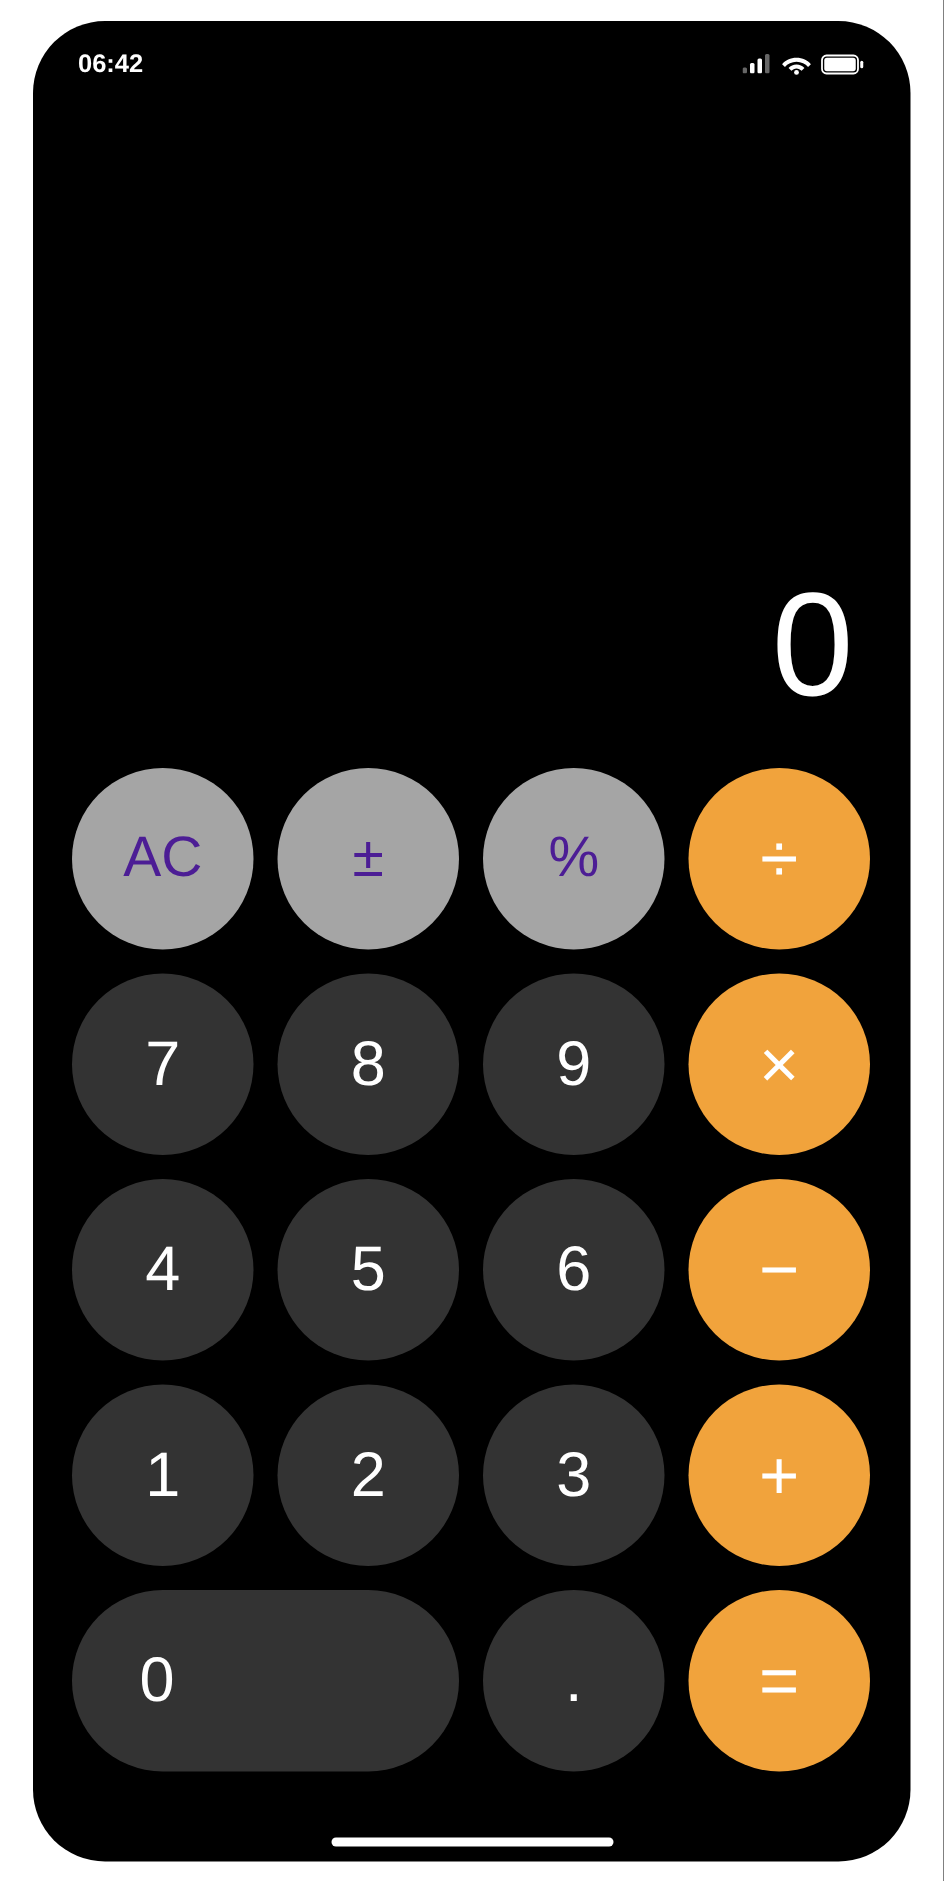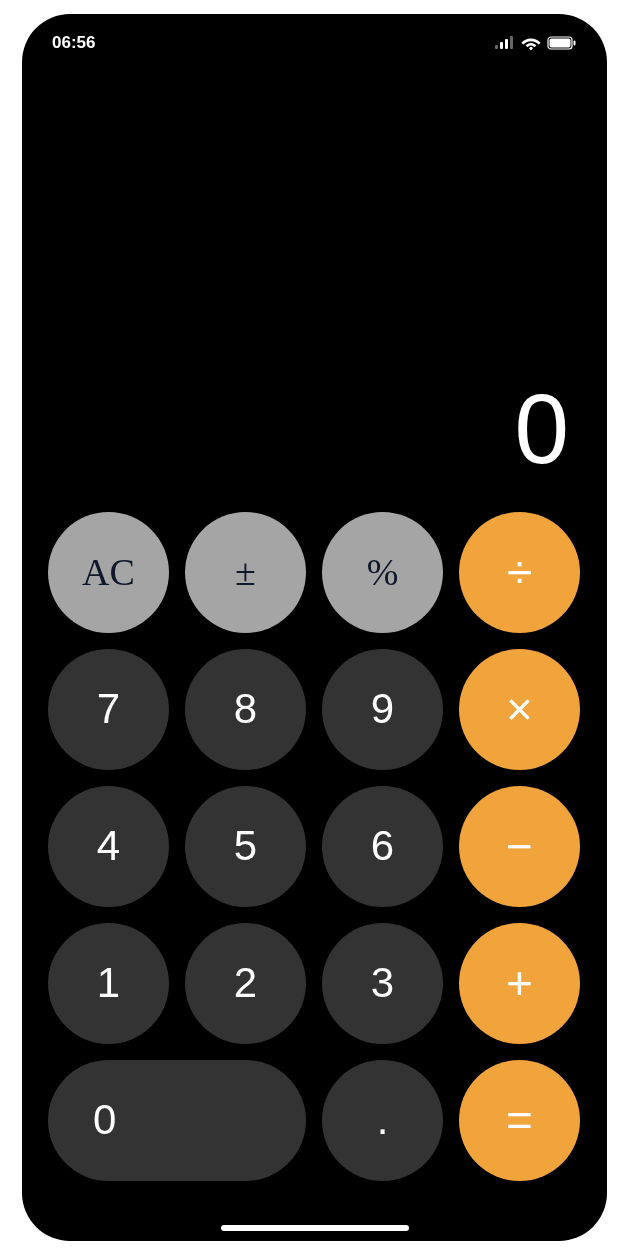--- a/index.html
+++ b/index.html
@@ -79,23 +79,22 @@
       cursor: pointer;
       user-select: none;
     }
     .key.wide {
       width: 258px;
       justify-content: flex-start;
       padding-left: 45px;
     }
     .key-light {
       background: #a5a5a5;
-      color: #0f172a;
+      color: #4c1d95;
       font-size: 38px;
-      font-family: Liberation Serif, serif;
     }
     .key-dark {
       background: #333333;
       color: #fff;
     }
     .key-orange {
       background: #f1a33c;
       color: #fff;
       font-size: 46px;
     }
@@ -109,21 +108,21 @@
       background: #fff;
       border-radius: 3px;
     }
   </style>
 </head>
 <body>
 
 <div class="phone">
 
   <div class="status-bar">
-    <span>06:56</span>
+    <span>06:42</span>
     <div class="status-right">
       <span class="signal-icon">
         <svg width="20" height="13" viewBox="0 0 20 13">
           <rect x="0" y="9" width="3" height="4" rx="1" fill="#666"></rect>
           <rect x="5" y="6" width="3" height="7" rx="1" fill="#fff"></rect>
           <rect x="10" y="3" width="3" height="10" rx="1" fill="#fff"></rect>
           <rect x="15" y="0" width="3" height="13" rx="1" fill="#666"></rect>
         </svg>
       </span>
       <span class="wifi-icon">

